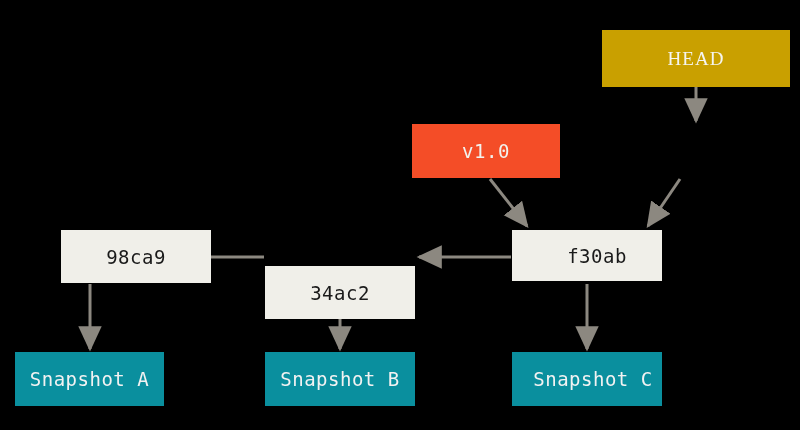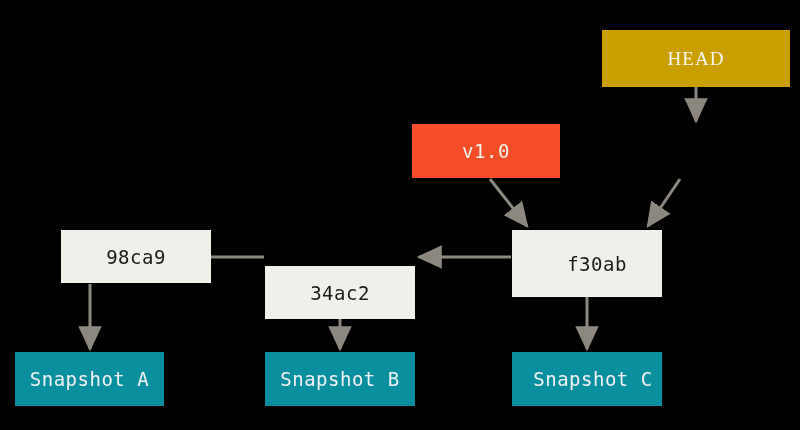--- a/index.html
+++ b/index.html
@@ -94,21 +94,21 @@
 
 
   <div class="node node-commit" style="left:15px; top:230px; width:150px; height:53px;margin-left:46px;">
     <span>98ca9</span>
   </div>
 
   <div class="node node-commit" style="left:265px; top:230px; width:150px; height:53px;margin-top:36px;">
     <span>34ac2</span>
   </div>
 
-  <div class="node node-commit" style="left:512px; top:230px; width:150px; height:67px;padding-left:20px;">
+  <div class="node node-commit" style="left:512px; top:230px; width:150px; height:51px;padding-left:20px;">
     <span>f30ab</span>
   </div>
 
   <div class="node node-snapshot" style="left:15px; top:352px; width:149px; height:54px;">
     <span>Snapshot A</span>
   </div>
 
   <div class="node node-snapshot" style="left:265px; top:352px; width:150px; height:54px;">
     <span>Snapshot B</span>
   </div>

